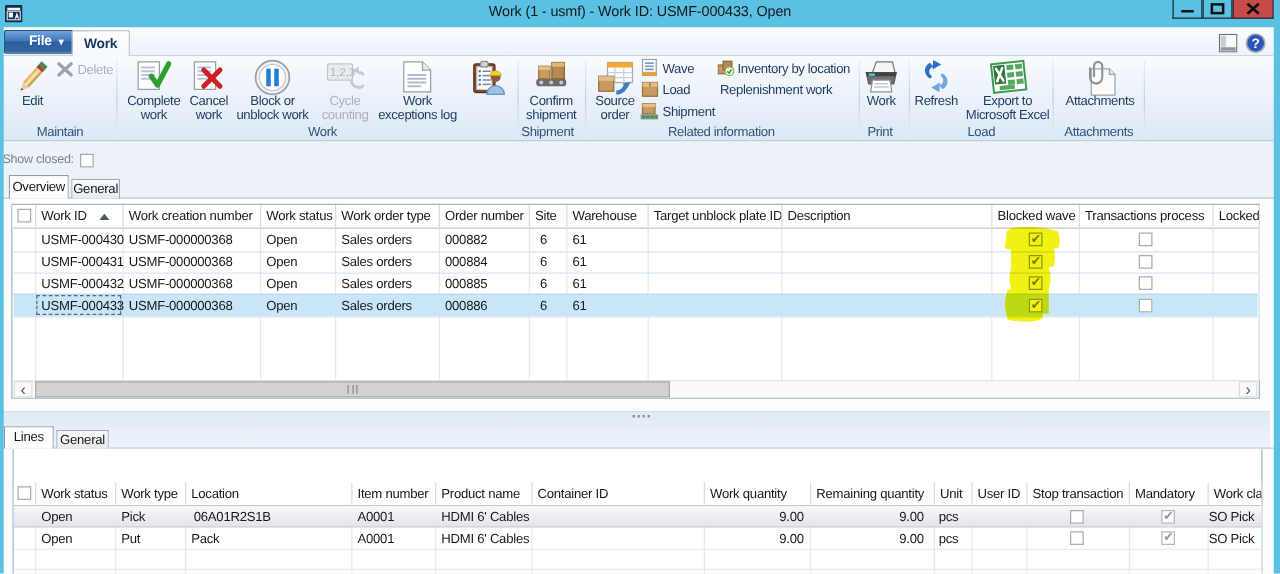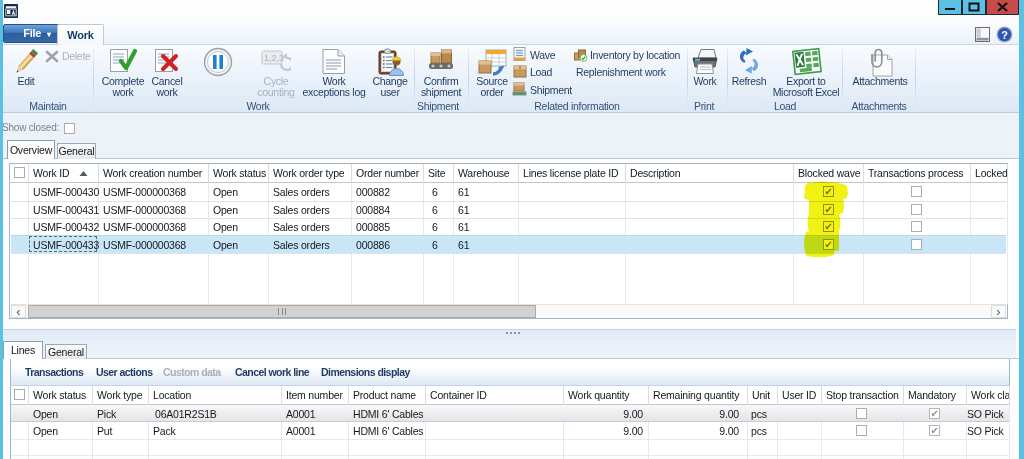--- a/index.html
+++ b/index.html
@@ -57,20 +57,23 @@
 #l1row{left:0;top:46px;width:998px;height:17px;background:linear-gradient(#F8F8FA,#E4E4E9);border-bottom:1px solid #CACACF;}
 .l2line{left:0;width:998px;height:1px;background:#E2EAF3;}
 
 .chk{position:absolute;font-size:10px;line-height:11px;color:#7A7F56;}
 .chkg{position:absolute;font-size:10px;line-height:11px;color:#8E9398;}
 
 #hl{mix-blend-mode:multiply;opacity:0.92;}
 </style></head><body>
 <div id="win">
     <div class="abs" id="strip"></div>
+    <div class="abs" id="title">
+      <div class="abs txt">Work (1 - usmf) - Work ID: USMF-000433, Open</div>
+    </div>
     <div class="abs" style="left:4px;top:4px;width:14px;height:14px;"><svg width="14" height="14" viewBox="0 0 14 14">
         <rect x="0" y="0" width="14" height="14" rx="1" fill="#16294E"></rect>
         <rect x="1.8" y="2.2" width="10.4" height="2" fill="#F2F5F8"></rect>
         <rect x="1.8" y="5" width="10.4" height="6.8" fill="none" stroke="#C9D2DC" stroke-width="1"></rect>
         <rect x="3" y="6" width="3.4" height="4" fill="#F2F5F8"></rect>
         <path d="M7.5 11.5 L9.5 5.5 L11.5 11.5 L9.5 10 Z" fill="#EDF1F5"></path>
       </svg></div>
     <div class="abs wbtn" style="left:938px;width:24px;">
       <svg width="22" height="14">
         <line x1="6" y1="9" x2="16" y2="9" stroke="#111" stroke-width="2"></line>
@@ -150,20 +153,21 @@
             <line x1="22" y1="8" x2="9" y2="21"></line>
           </g>
         </svg></div>
       <div class="abs blabel" style="left:164px;">Cancel<br>work</div>
       <div class="abs" style="left:200px;top:2px;width:30px;"><svg width="30" height="30" viewBox="0 0 30 30">
           <circle cx="15" cy="15" r="13.5" fill="#F2F2F2" stroke="#9aa0a6" stroke-width="1.4"></circle>
           <circle cx="15" cy="15" r="10.5" fill="#FFFFFF" stroke="#C8C8C8" stroke-width="1"></circle>
           <rect x="10" y="8" width="3.6" height="14" fill="#1F7FD4"></rect>
           <rect x="16.4" y="8" width="3.6" height="14" fill="#1F7FD4"></rect>
         </svg></div>
+      <div class="abs blabel" style="left:215px;">Block or<br>unblock work</div>
       <div class="abs" style="left:258px;top:2px;width:30px;"><svg width="30" height="28" viewBox="0 0 30 28">
           <rect x="1" y="4" width="20" height="13" rx="1.5" fill="#E9EBEE" stroke="#C2C6CC"></rect>
           <text x="3" y="13.5" font-family="Liberation Sans" font-size="9" fill="#ADB3BB">1,2,3</text>
           <path d="M20 17 a6 6 0 1 0 6 -6" stroke="#C6CAD0" stroke-width="2.4" fill="none"></path>
           <path d="M26 6 L26 12 L21 10 Z" fill="#C6CAD0"></path>
         </svg></div>
       <div class="abs blabel dis" style="left:273px;">Cycle<br>counting</div>
       <div class="abs" style="left:318px;top:3px;width:26px;"><svg width="26" height="27" viewBox="0 0 26 27">
           <path d="M2 1.5 L17 1.5 L23.5 8 L23.5 25.5 L2 25.5 Z" fill="#FDFDFD" stroke="#9aa0a6"></path>
           <path d="M17 1.5 L17 8 L23.5 8" fill="#E8EBEF" stroke="#9aa0a6"></path>
@@ -188,21 +192,20 @@
           <g fill="#5E7A9E">
             <circle cx="7.8" cy="9" r="1"></circle>
             <circle cx="7.8" cy="12.5" r="1"></circle>
             <circle cx="7.8" cy="16" r="1"></circle>
             <circle cx="7.8" cy="19.5" r="1"></circle>
           </g>
           <circle cx="20.5" cy="13.5" r="4" fill="#8B5A3A"></circle>
           <path d="M15.8 12.2 a4.9 4.9 0 0 1 9.4 0 L15.8 12.6 Z" fill="#F2D21F" stroke="#C8A818" stroke-width="0.5"></path>
           <path d="M13.5 27.5 a7 7 0 0 1 14 0 Z" fill="#9DC1E8" stroke="#6D94BE"></path>
         </svg></div>
-      <div class="abs blabel" style="left:387px;">Change<br>user</div>
       <div class="abs" style="left:423px;top:2px;width:30px;"><svg width="30" height="28" viewBox="0 0 30 28">
           <rect x="3" y="16" width="24" height="6" rx="2.5" fill="#6B6B6B"></rect>
           <circle cx="7" cy="19" r="1.6" fill="#C8C8C8"></circle>
           <circle cx="15" cy="19" r="1.6" fill="#C8C8C8"></circle>
           <circle cx="23" cy="19" r="1.6" fill="#C8C8C8"></circle>
           <rect x="5" y="6" width="9" height="10" fill="#C89A62" stroke="#96713E"></rect>
           <rect x="5" y="6" width="9" height="3" fill="#E2BE8C"></rect>
           <rect x="15.5" y="3" width="10" height="13" fill="#B8894F" stroke="#8A6336"></rect>
           <rect x="15.5" y="3" width="10" height="3.4" fill="#DCB67F"></rect>
         </svg></div>
@@ -312,21 +315,21 @@
     <div class="abs ftab inactive" style="left:57px;top:143px;width:39px;height:16px;line-height:15px;">General</div>
     <div class="abs" id="grid1">
       <div class="abs" id="g1hdr">
         <div class="abs hdr" style="left:23px;top:3px;">Work ID</div>
         <div class="abs hdr" style="left:93px;top:3px;">Work creation number</div>
         <div class="abs hdr" style="left:203px;top:3px;">Work status</div>
         <div class="abs hdr" style="left:263px;top:3px;">Work order type</div>
         <div class="abs hdr" style="left:346px;top:3px;">Order number</div>
         <div class="abs hdr" style="left:418px;top:3px;">Site</div>
         <div class="abs hdr" style="left:448px;top:3px;">Warehouse</div>
-        <div class="abs hdr" style="left:513px;top:3px;">Lines license plate ID</div>
+        <div class="abs hdr" style="left:513px;top:3px;">Target unblock plate ID</div>
         <div class="abs hdr" style="left:620px;top:3px;">Description</div>
         <div class="abs hdr" style="left:788px;top:3px;">Blocked wave</div>
         <div class="abs hdr" style="left:858px;top:3px;">Transactions process</div>
         <div class="abs hdr" style="left:965px;top:3px;">Locked</div>
         <svg class="abs" style="left:69px;top:6px;" width="9" height="7">
           <path d="M4.5 1 L8.5 6 L0.5 6 Z" fill="#4a5a66"></path>
         </svg>
         <div class="abs cb" style="left:4px;top:3px;"></div>
       </div>
       <div class="abs colline body" style="left:18px;top:19px;height:121px;"></div>
@@ -414,27 +417,20 @@
       <path d="M13 2 Q9 4 10 9 L9 17 Q11 19 14 18.5 L14 33 Q11 42 14 50 L11 51 Q7 62 11 74 L12 75 Q28 78 39 74 L40 63 Q41 56 39 50 L44 50 Q47 41 44 33 L48 32 Q50 24 48 18 L52 17 Q54 9 51 4 Q30 -2 13 2 Z" fill="#F0F000"></path>
       <rect x="14" y="8" width="30" height="62" fill="#F0F000"></rect>
     </svg>
     <div class="abs" style="left:3px;top:329px;width:1013px;height:1px;background:#C9D2DB;"></div>
     <div class="abs" style="left:3px;top:330px;width:1013px;height:28px;background:linear-gradient(#E0EBF7,#EEF3FA);"></div>
     <div class="abs" style="left:506px;top:332px;width:2px;height:2px;background:#8C95A0;box-shadow:4px 0 #8C95A0,8px 0 #8C95A0,12px 0 #8C95A0;"></div>
     <div class="abs" id="linesline"></div>
     <div class="abs ftab active" style="left:3px;top:341px;width:40px;height:18px;line-height:17px;">Lines</div>
     <div class="abs ftab inactive" style="left:45px;top:344px;width:42px;height:15px;line-height:14px;">General</div>
     <div class="abs" id="lpanel">
-      <div class="abs" id="ltoolbar">
-        <div class="abs mitem" style="left:14px;">Transactions</div>
-        <div class="abs mitem" style="left:85px;">User actions</div>
-        <div class="abs mitem dis" style="left:152px;">Custom data</div>
-        <div class="abs mitem" style="left:224px;">Cancel work line</div>
-        <div class="abs mitem" style="left:310px;">Dimensions display</div>
-      </div>
       <div class="abs" id="g2hdr">
         <div class="abs hdr" style="left:22px;top:3px;">Work status</div>
         <div class="abs hdr" style="left:86px;top:3px;">Work type</div>
         <div class="abs hdr" style="left:142px;top:3px;">Location</div>
         <div class="abs hdr" style="left:275px;top:3px;">Item number</div>
         <div class="abs hdr" style="left:342px;top:3px;">Product name</div>
         <div class="abs hdr" style="left:419px;top:3px;">Container ID</div>
         <div class="abs hdr" style="left:557px;top:3px;">Work quantity</div>
         <div class="abs hdr" style="left:642px;top:3px;">Remaining quantity</div>
         <div class="abs hdr" style="left:741px;top:3px;">Unit</div>

